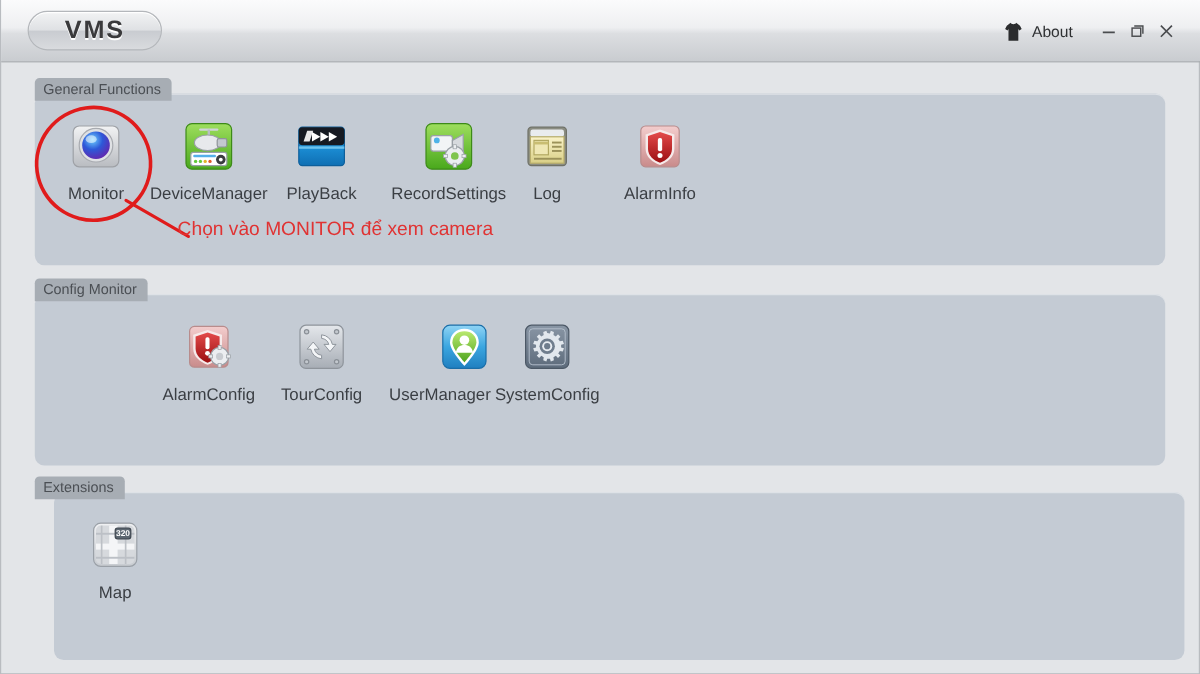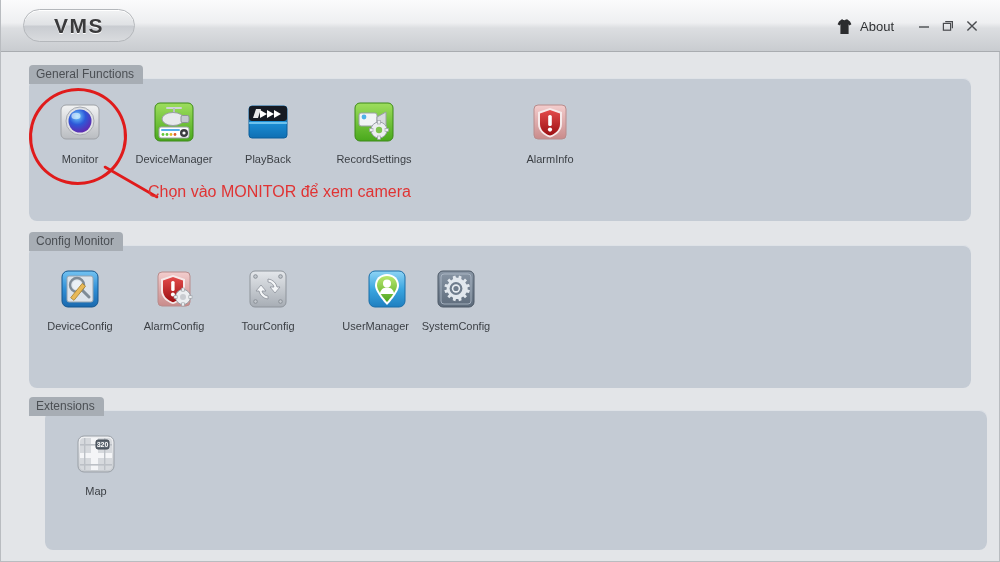--- a/index.html
+++ b/index.html
@@ -91,21 +91,21 @@
   .icon-row { position:absolute; left:0; top:0; width:100%; height:100%; }
   .app-icon {
     position:absolute; top:22px; width:94px;
     display:flex; flex-direction:column; align-items:center;
     cursor:pointer;
   }
   .app-icon .glyph {
     width:44px; height:44px; position:relative;
   }
   .app-icon .cap {
-    margin-top:9px; font-size:11px; color:#3b3f44; white-space:nowrap;
+    margin-top:9px; font-size:14px; color:#3b3f44; white-space:nowrap;
   }
 
   
   #annot-ellipse {
     position:absolute; left:28px; top:88px;
     width:98px; height:97px;
     border:3px solid #e01b1b;
     border-radius:50%;
     transform:rotate(-8deg);
     pointer-events:none;
@@ -247,20 +247,42 @@
                 <rect x="25.6" y="20.6" width="2.8" height="3.4"></rect>
                 <rect x="25.6" y="36" width="2.8" height="3.4"></rect>
                 <rect x="17.6" y="28.6" width="3.4" height="2.8"></rect>
                 <rect x="33" y="28.6" width="3.4" height="2.8"></rect>
               </g>
             </svg>
           </div>
           <div class="cap">RecordSettings</div>
         </div>
 
+        <div class="app-icon" style="left:380px;">
+          <div class="glyph">
+            <svg width="44" height="44" viewBox="0 0 44 44">
+              <defs>
+                  <linearGradient id="yy" x1="0" y1="0" x2="0" y2="1">
+                <stop offset="0" stop-color="#faf3c9"></stop>
+                    <stop offset="1" stop-color="#d9cf86"></stop>
+                  </linearGradient>
+                </defs>
+              <rect x="6" y="6" width="32" height="32" rx="3" fill="#8b8d82" stroke="#6f7167"></rect>
+              <rect x="8" y="8" width="28" height="6" rx="2" fill="#e9ecee"></rect>
+              <rect x="8" y="14" width="28" height="22" fill="url(#yy)" stroke="#b9ae6c"></rect>
+              <rect x="11" y="17" width="12" height="12" fill="#efe7b4" stroke="#b2a862"></rect>
+              <rect x="11" y="18" width="12" height="2.4" fill="#c9bd72"></rect>
+              <rect x="26" y="18" width="8" height="1.6" fill="#9c9259"></rect>
+              <rect x="26" y="21.5" width="8" height="1.6" fill="#9c9259"></rect>
+              <rect x="26" y="25" width="8" height="1.6" fill="#9c9259"></rect>
+              <rect x="11" y="31.5" width="23" height="1.6" fill="#9c9259"></rect>
+            </svg>
+          </div>
+          <div class="cap">Log</div>
+        </div>
 
         <div class="app-icon" style="left:474px;">
           <div class="glyph">
             <svg width="44" height="44" viewBox="0 0 44 44">
               <defs>
                   <linearGradient id="rr" x1="0" y1="0" x2="0" y2="1">
                 <stop offset="0" stop-color="#f3cdcd"></stop>
                     <stop offset="1" stop-color="#c98b8b"></stop>
                   </linearGradient>
                 <linearGradient id="rs" x1="0" y1="0" x2="0" y2="1">
@@ -280,40 +302,20 @@
 
       </div>
     </div>
   </div>
 
   <div class="group" id="group-config">
     <div class="group-label">Config Monitor</div>
     <div class="group-body">
       <div class="icon-row">
 
-        <div class="app-icon" style="left:4px;">
-          <div class="glyph">
-            <svg width="44" height="44" viewBox="0 0 44 44">
-              <defs>
-                  <linearGradient id="bc" x1="0" y1="0" x2="0" y2="1">
-                <stop offset="0" stop-color="#74c3f2"></stop>
-                    <stop offset="0.5" stop-color="#2f8fd6"></stop>
-                <stop offset="1" stop-color="#1a69ae"></stop>
-                  </linearGradient>
-                </defs>
-              <rect x="4" y="4" width="36" height="36" rx="6" fill="url(#bc)" stroke="#15578f"></rect>
-              <rect x="9" y="9" width="26" height="26" rx="2" fill="#dce3ea" stroke="#94a3b0"></rect>
-              <circle cx="19" cy="18" r="7" fill="none" stroke="#7e8b96" stroke-width="2.4"></circle>
-              <circle cx="19" cy="18" r="4.6" fill="#eef3f7" opacity="0.8"></circle>
-              <path d="M24 23 L31 30" stroke="#7e8b96" stroke-width="3" stroke-linecap="round"></path>
-              <path d="M13 32 L26 19 L29 22 L16 35 Z" fill="#e8b957" stroke="#a8832f" stroke-width="0.8" transform="translate(-1,-2) rotate(-6 20 26)"></path>
-            </svg>
-          </div>
-          <div class="cap">DeviceConfig</div>
-        </div>
 
         <div class="app-icon" style="left:98px;">
           <div class="glyph">
             <svg width="44" height="44" viewBox="0 0 44 44">
               <rect x="6" y="5" width="32" height="34" rx="4" fill="url(#rr)" stroke="#b88c8c"></rect>
               <path d="M21 8 L33 12 L33 23.5 C33 30.5 27 35 21 37 C15 35 9 30.5 9 23.5 L9 12 Z" fill="#f6eaea"></path>
               <path d="M21 10 L31 13.4 L31 23.5 C31 29.5 26 33.5 21 35.2 C16 33.5 11 29.5 11 23.5 L11 13.4 Z" fill="url(#rs)"></path>
               <rect x="19.2" y="14" width="3.4" height="10" rx="1.5" fill="#ffffff"></rect>
               <circle cx="20.9" cy="27.4" r="2" fill="#ffffff"></circle>
               <circle cx="31" cy="30" r="7.5" fill="#eceef1" stroke="#9aa0a6"></circle>

